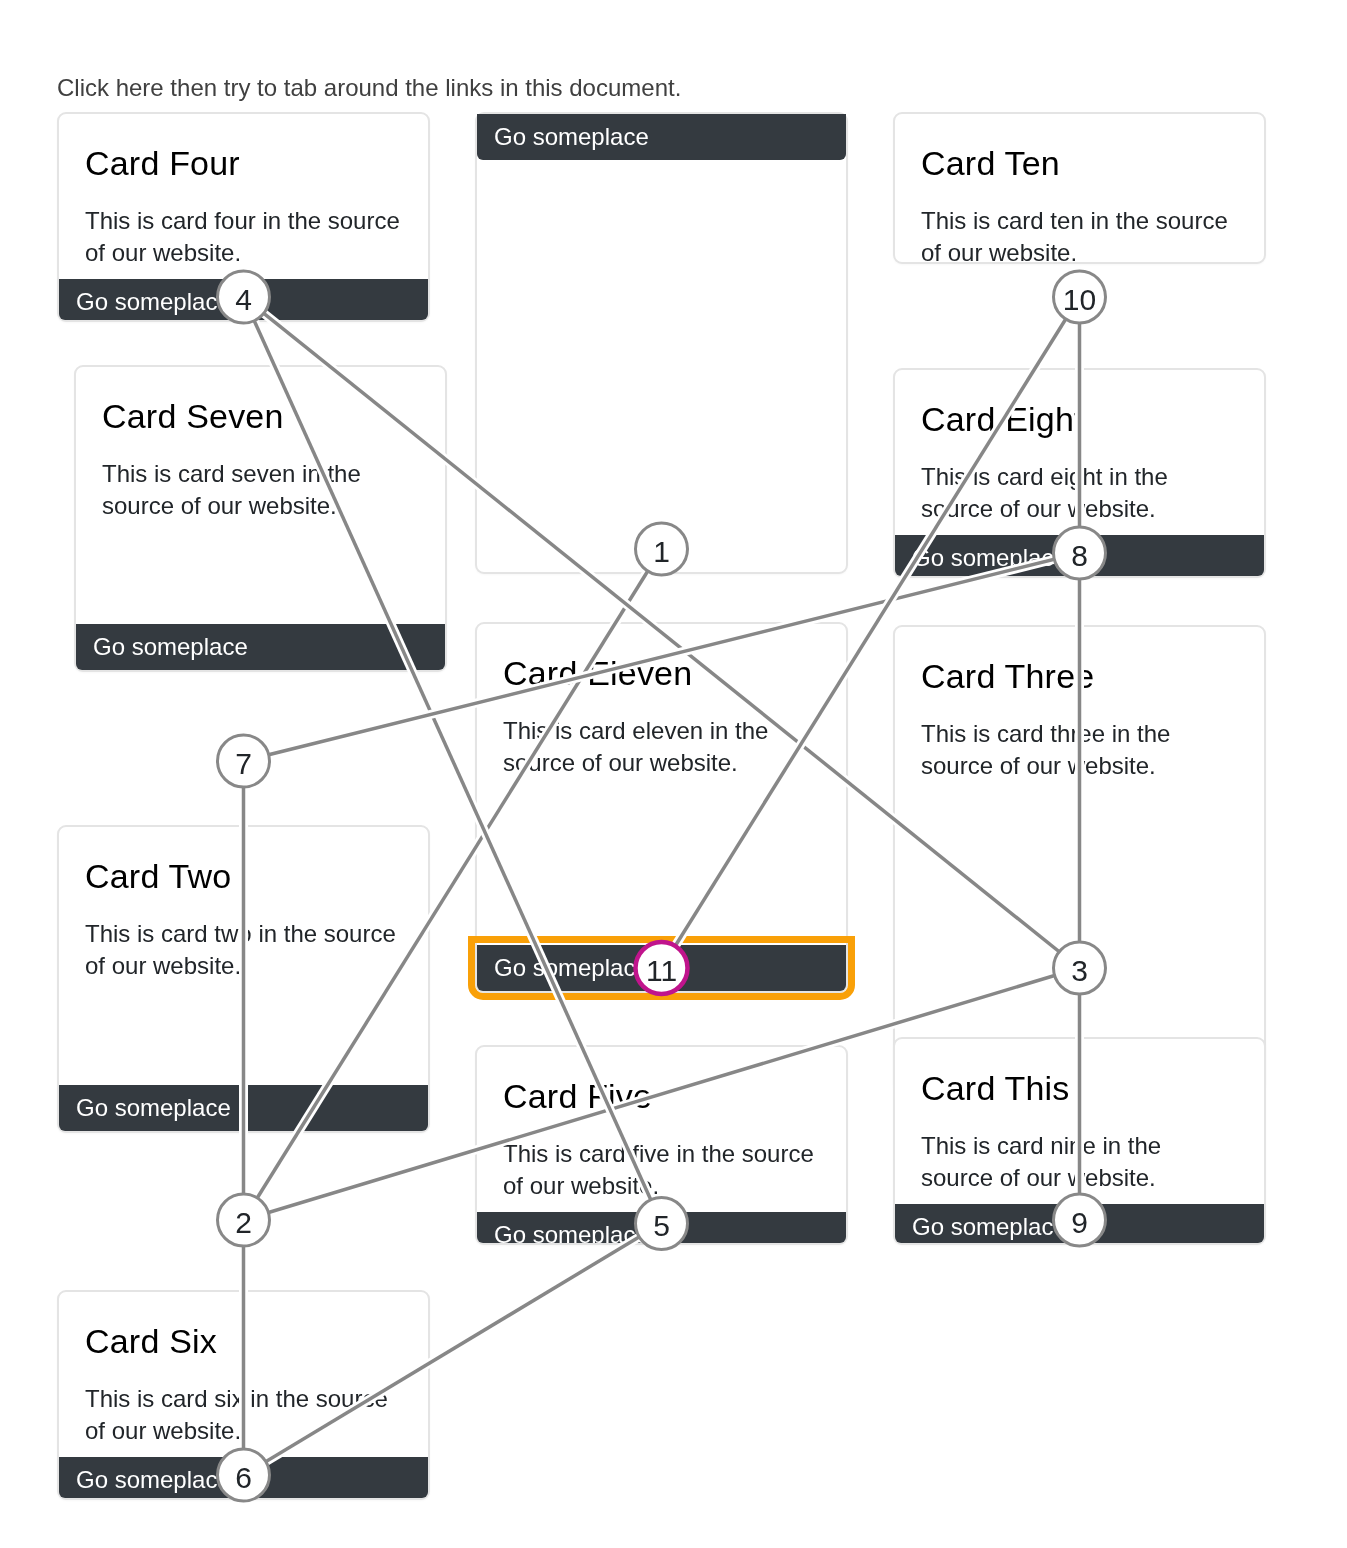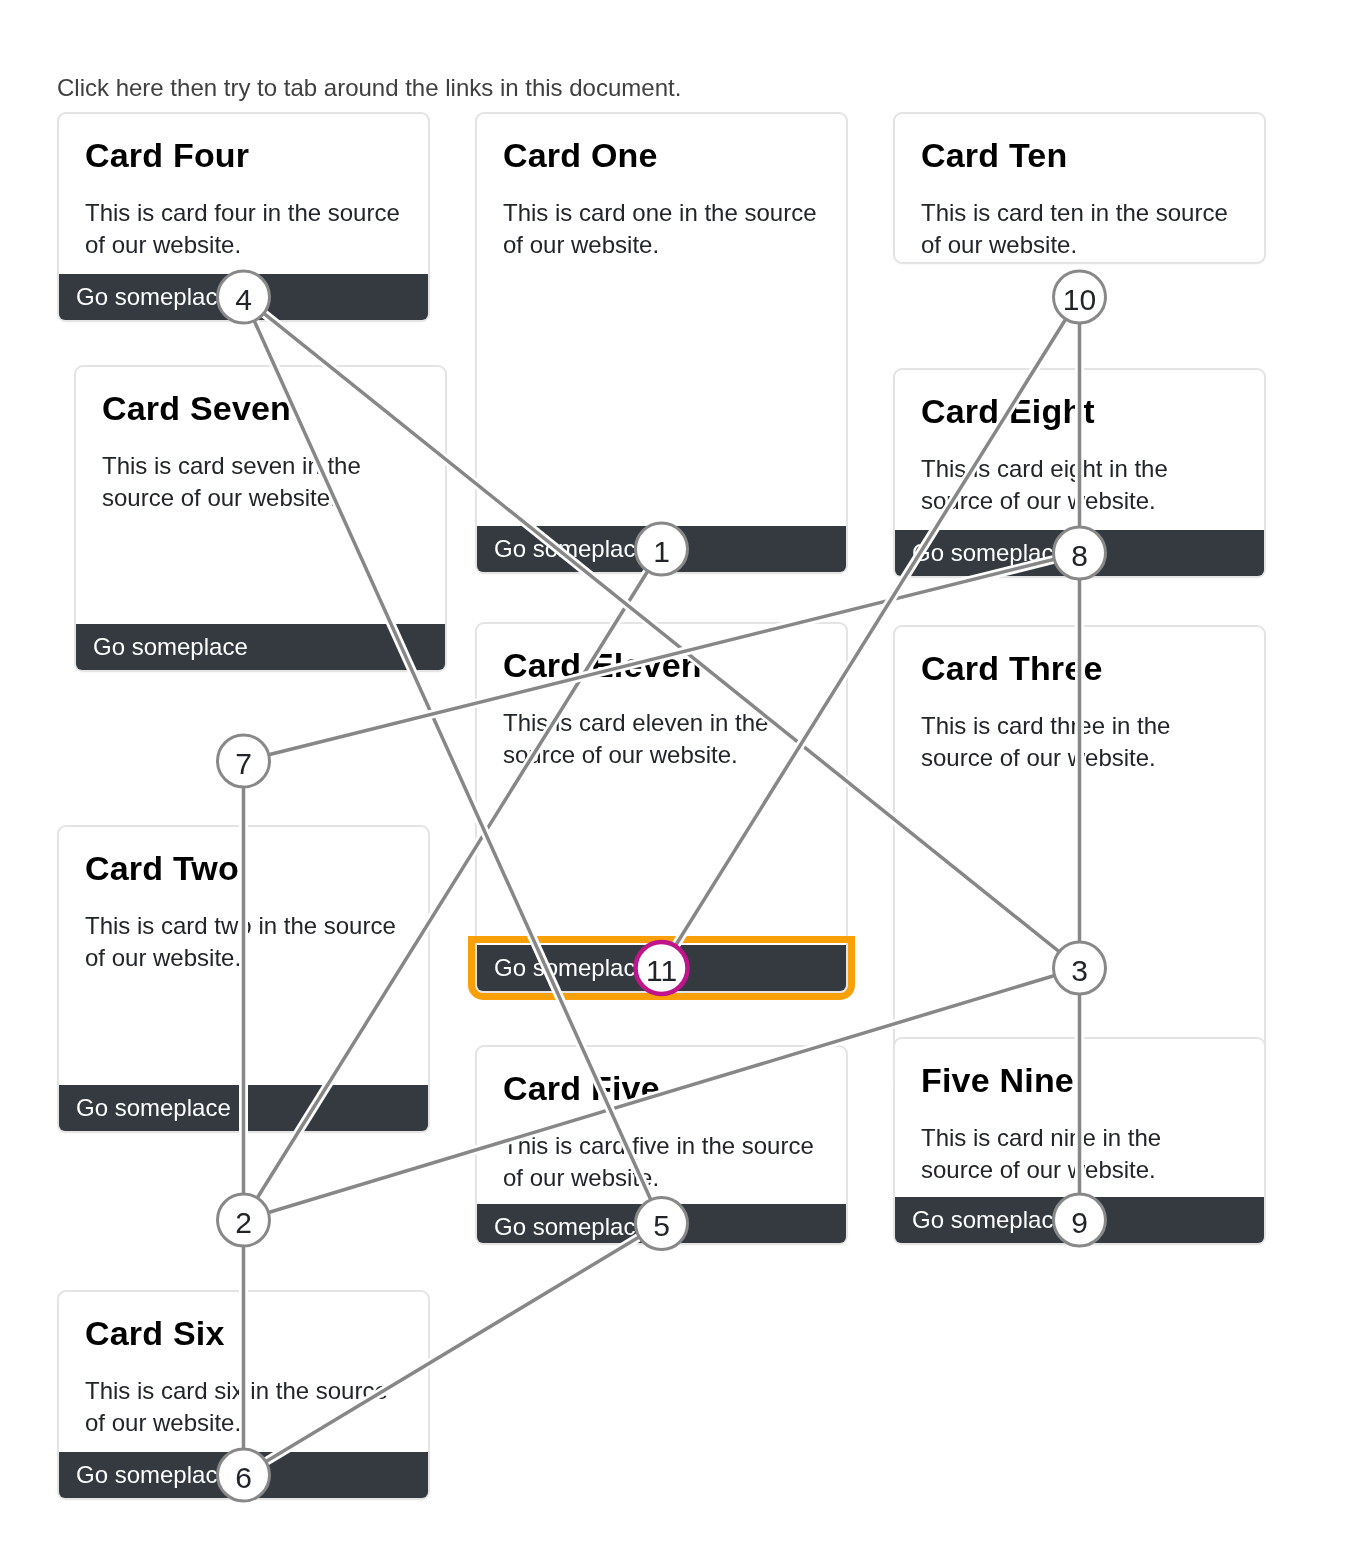--- a/index.html
+++ b/index.html
@@ -11,21 +11,21 @@
     position:absolute;left:57px;top:48px;width:1200px;
     font-size:24px;line-height:1.3;color:#404040;
   }
   .card{
     position:absolute;width:373px;box-sizing:border-box;
     background:#fff;border:2px solid #e4e4e4;border-radius:9px;
     display:flex;flex-direction:column;
     box-shadow:0 1px 2px rgba(0,0,0,0.03);
   }
   .card-body{padding:22px 26px 10px 26px;flex:1 1 auto;display:flex;flex-direction:column;}
-  .card-title{margin:0 0 22px 0;font-size:34px;font-weight:bold;color:#000;letter-spacing:0.2px;}
+  .card-title{margin:8px 0 22px 0;font-size:34px;font-weight:normal;color:#000;letter-spacing:0.2px;}
   .card-text{margin:0;font-size:24px;line-height:32px;color:#212529;}
   .go-btn{
     display:block;box-sizing:border-box;height:46px;line-height:46px;
     margin:0;padding:0 0 0 17px;
     background:#343a40;color:#fff;font-size:24px;text-align:left;
     border:none;border-radius:0 0 6px 6px;cursor:pointer;width:100%;
     font-family:inherit;white-space:nowrap;overflow:hidden;
   }
   .card.focused .go-btn{outline:7px solid #f9a008;outline-offset:2px;}
   
@@ -54,24 +54,20 @@
 
     <div class="card c-four">
       <div class="card-body">
         <h2 class="card-title">Card Four</h2>
         <p class="card-text">This is card four in the source of our website.</p>
       </div>
       <a class="go-btn">Go someplace</a>
     </div>
 
     <div class="card c-one">
-      <div class="card-body">
-        <h2 class="card-title">Card One</h2>
-        <p class="card-text">This is card one in the source of our website.</p>
-      </div>
       <a class="go-btn">Go someplace</a>
     </div>
 
     <div class="card c-ten">
       <div class="card-body">
         <h2 class="card-title">Card Ten</h2>
         <p class="card-text">This is card ten in the source of our website.</p>
       </div>
       <a class="go-btn">Go someplace</a>
     </div>
@@ -119,21 +115,21 @@
     <div class="card c-five" style="left:475px;top:1045px;height:200px">
       <div class="card-body">
         <h2 class="card-title">Card Five</h2>
         <p class="card-text">This is card five in the source of our website.</p>
       </div>
       <a class="go-btn">Go someplace</a>
     </div>
 
     <div class="card c-nine">
       <div class="card-body">
-        <h2 class="card-title">Five Nine</h2>
+        <h2 class="card-title">Card This</h2>
         <p class="card-text">This is card nine in the source of our website.</p>
       </div>
       <a class="go-btn">Go someplace</a>
     </div>
 
     <div class="card c-six">
       <div class="card-body">
         <h2 class="card-title">Card Six</h2>
         <p class="card-text">This is card six in the source of our website.</p>
       </div>

